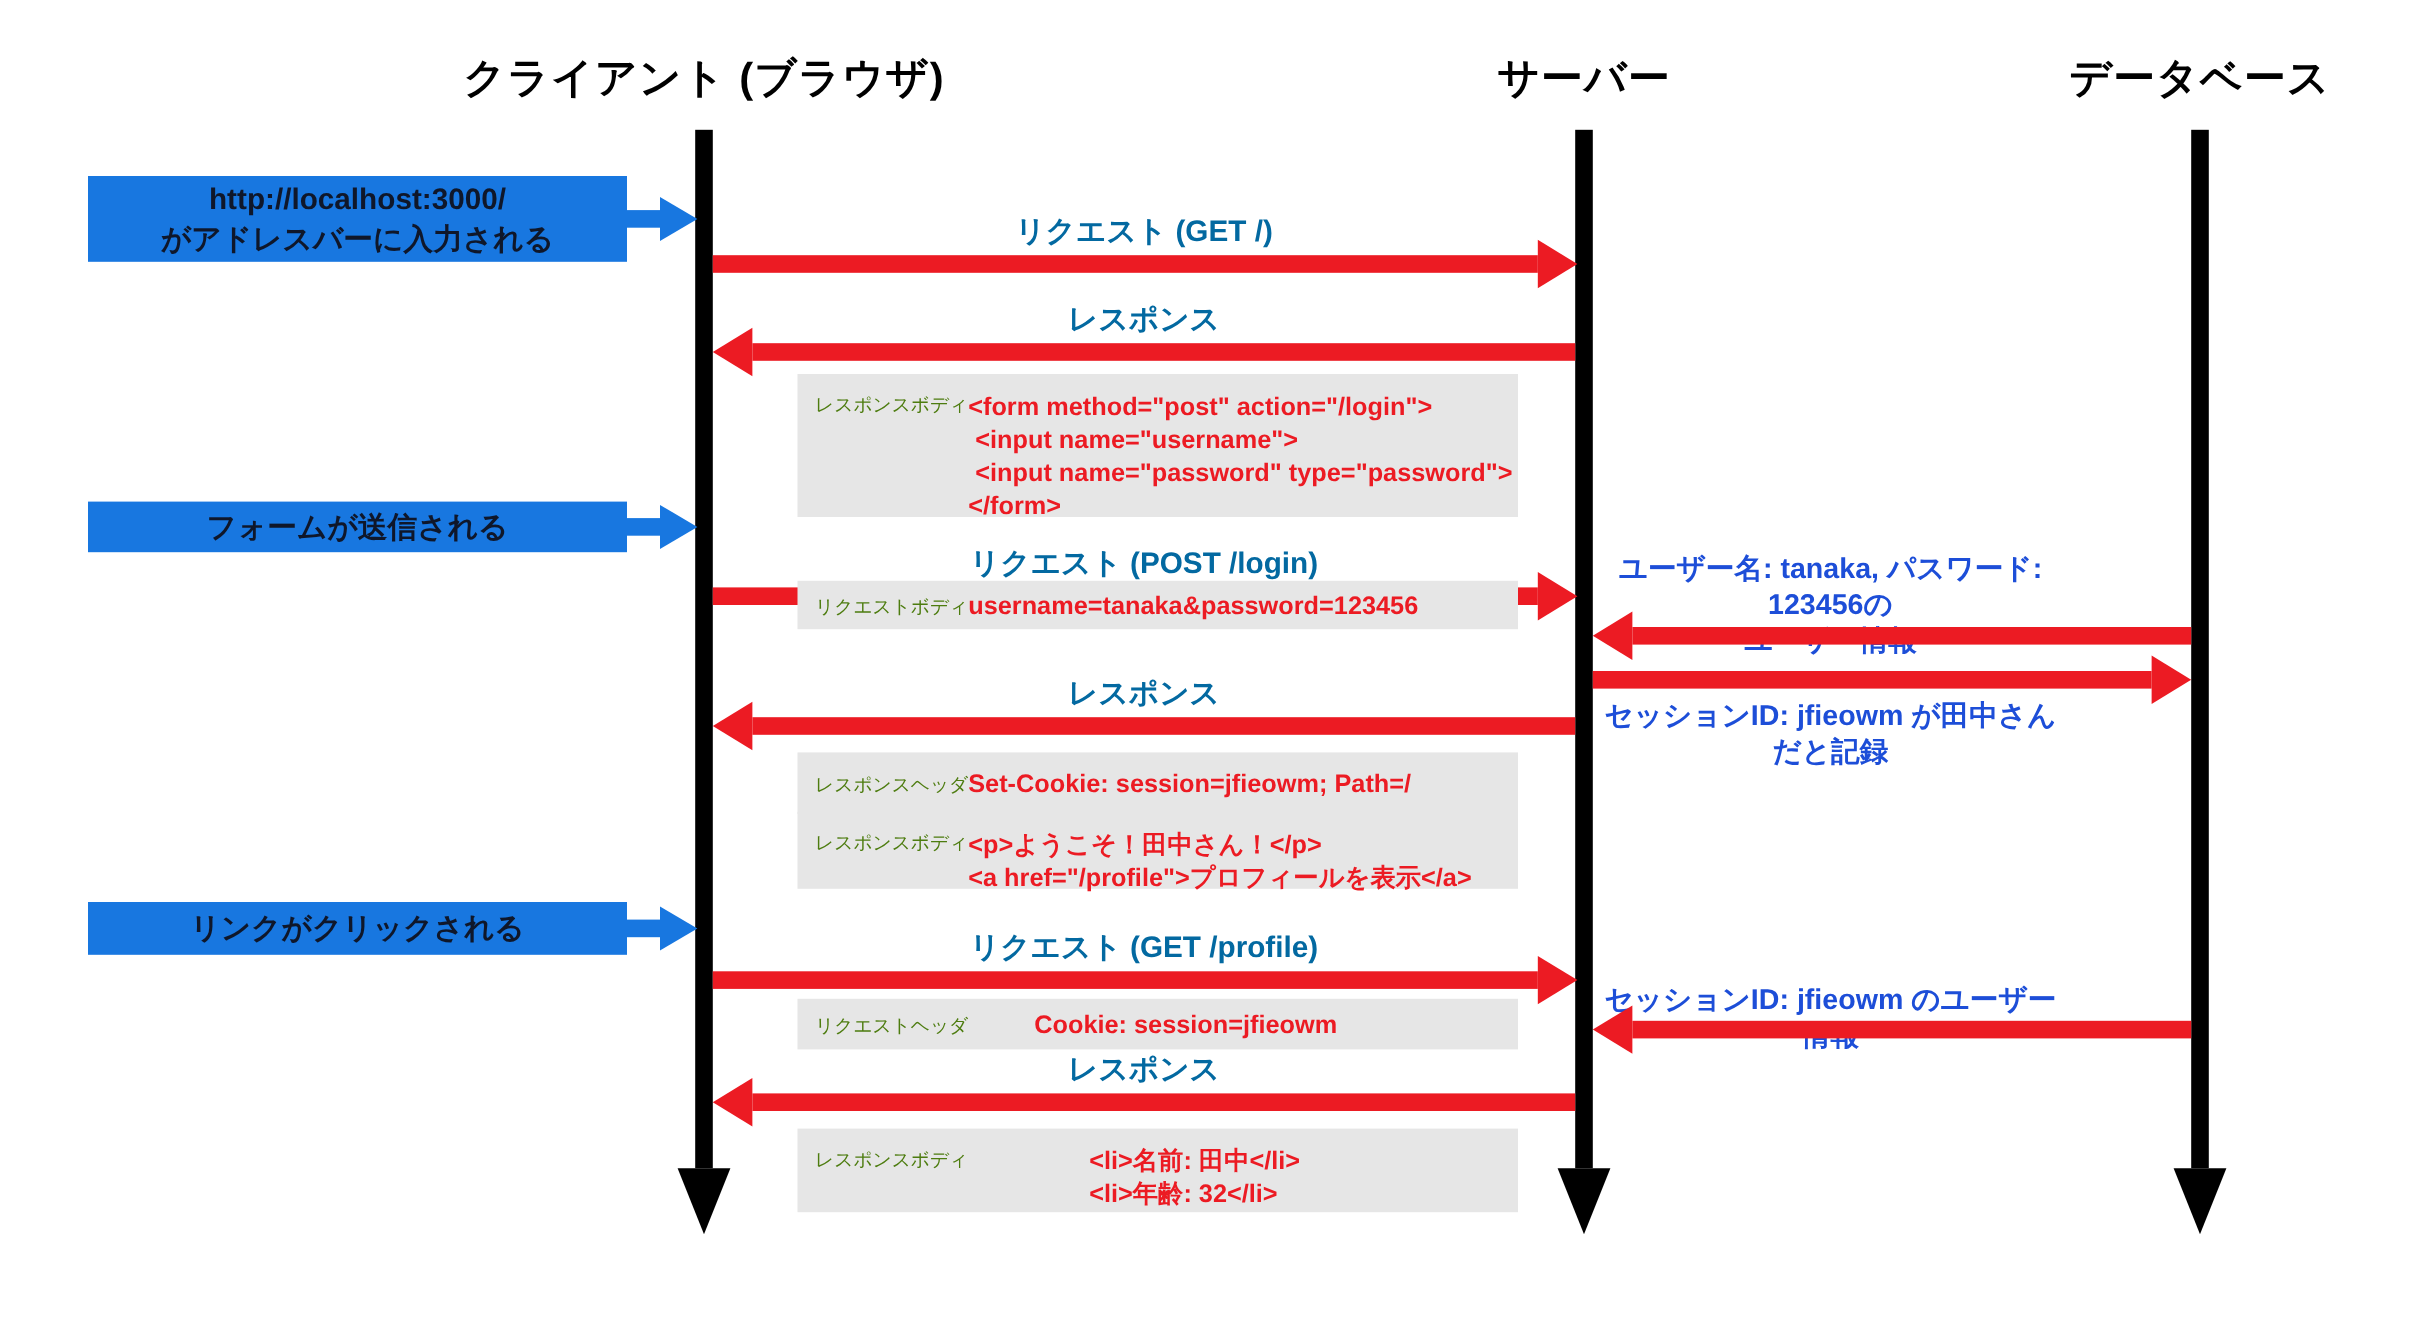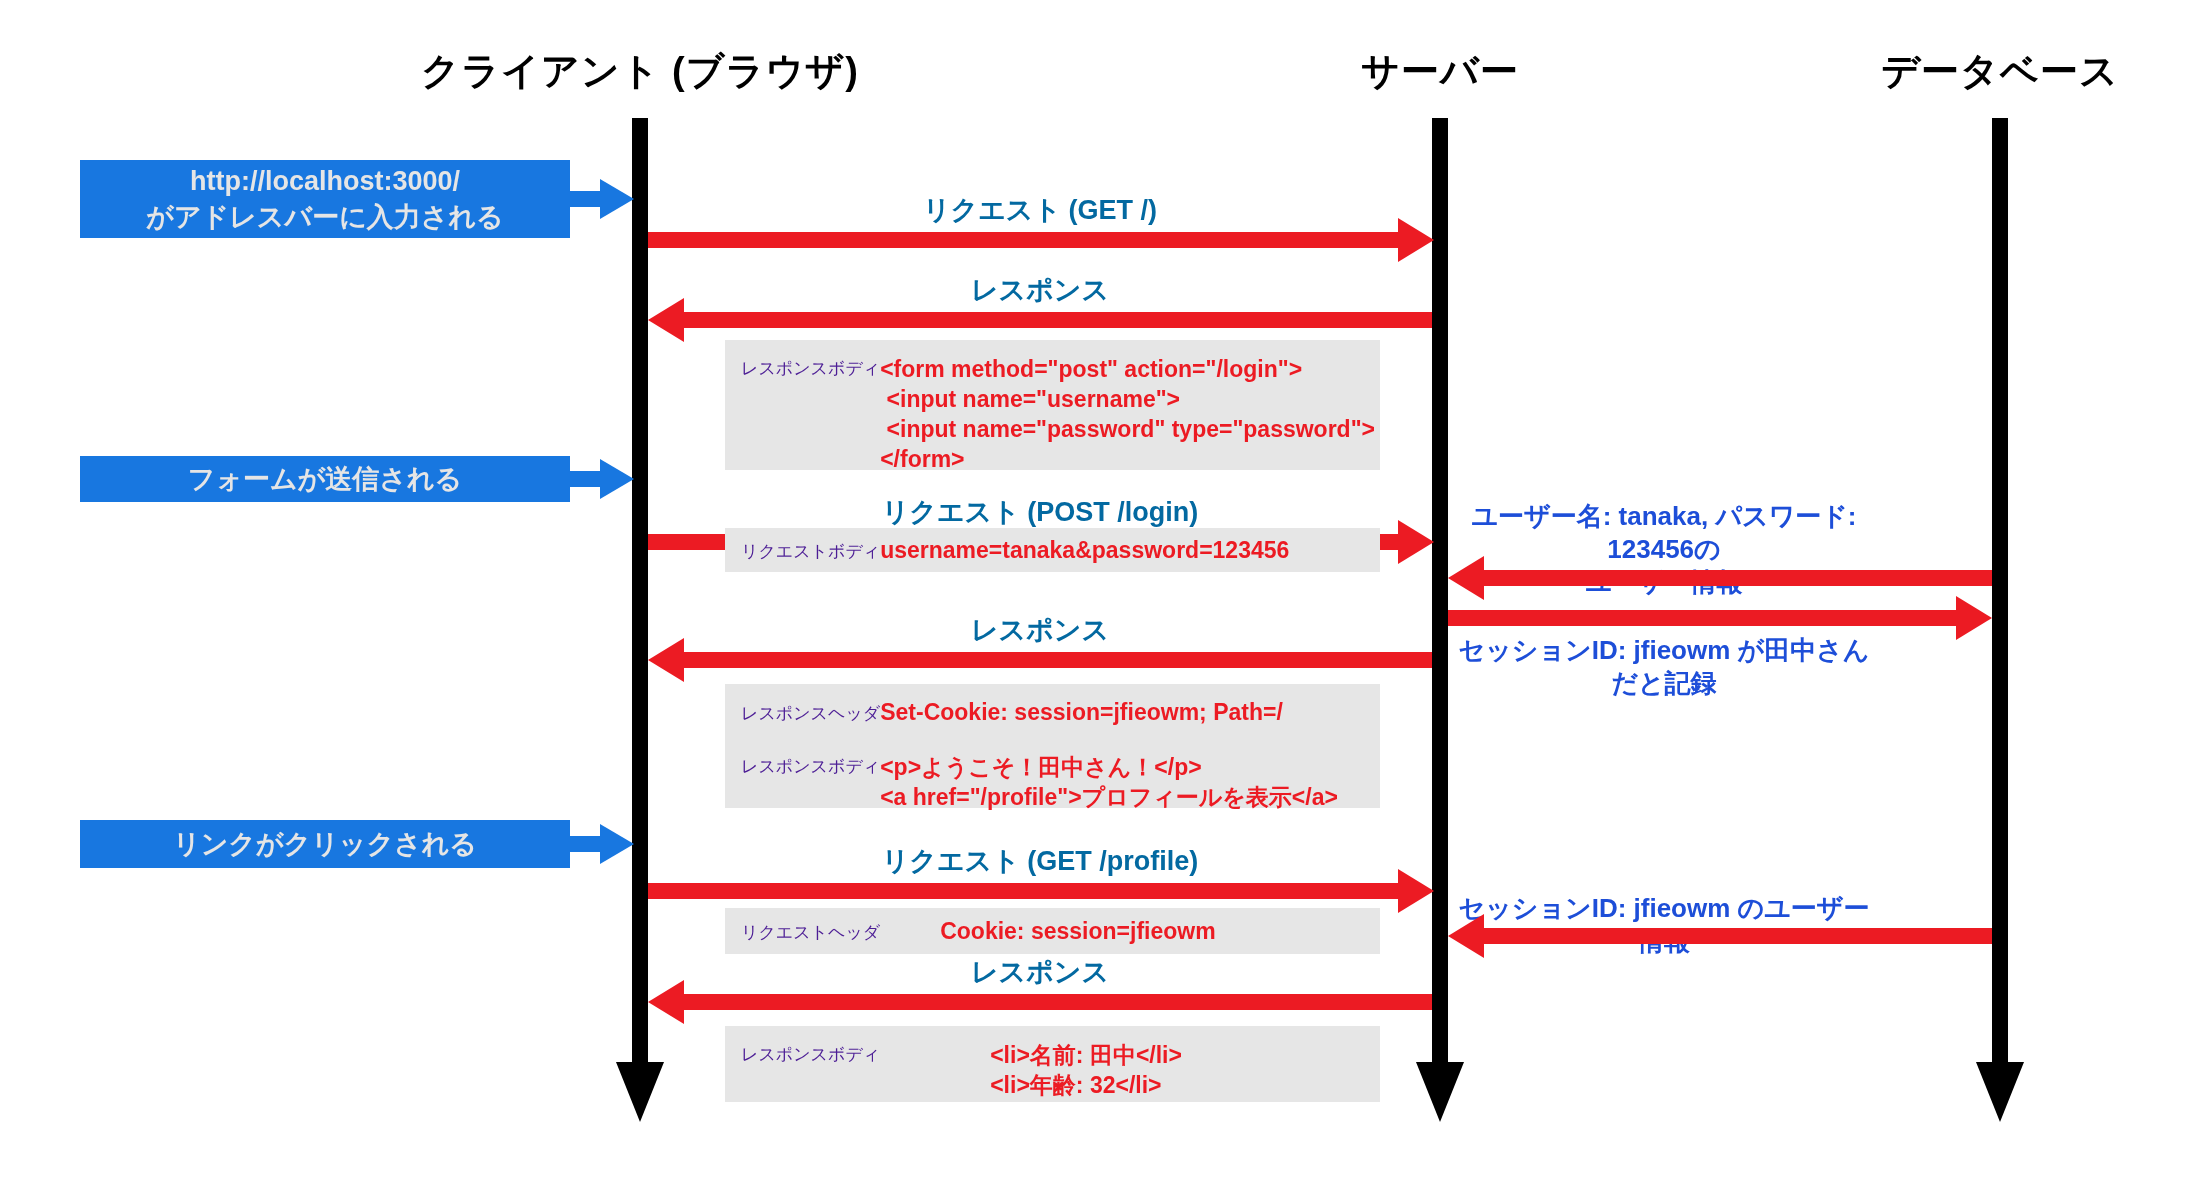--- a/index.html
+++ b/index.html
@@ -33,21 +33,21 @@
     width: 0; height: 0;
     border-left: 24px solid transparent;
     border-right: 24px solid transparent;
     border-top: 60px solid #000;
   }
   .event-box {
     position: absolute;
     left: 80px;
     width: 490px;
     background: #1877E0;
-    color: #e5e5e5;
+    color: #0f172a;
     font-weight: bold;
     font-size: 27px;
     line-height: 36px;
     display: flex;
     flex-direction: column;
     justify-content: center;
     text-align: center;
   }
   .blue-stem { position: absolute; left: 570px; width: 32px; height: 16px; background: #1877E0; }
   .blue-head {
@@ -96,21 +96,21 @@
     background: #E6E6E6;
     display: flex;
     align-items: flex-start;
     box-sizing: border-box;
     padding: 14px 16px;
   }
   .code-box.vcenter { align-items: center; }
   .code-box-label {
     flex: 0 0 135px;
     font-size: 17px;
-    color: #4c1d95;
+    color: #4d7c0f;
     padding-top: 3px;
     white-space: nowrap;
   }
   .code-lines { color: #EC1B23; font-size: 23px; font-weight: bold; line-height: 30px; }
   .code-line { display: block; white-space: pre; }
 </style>
 </head>
 <body>
 
 <div class="canvas">

